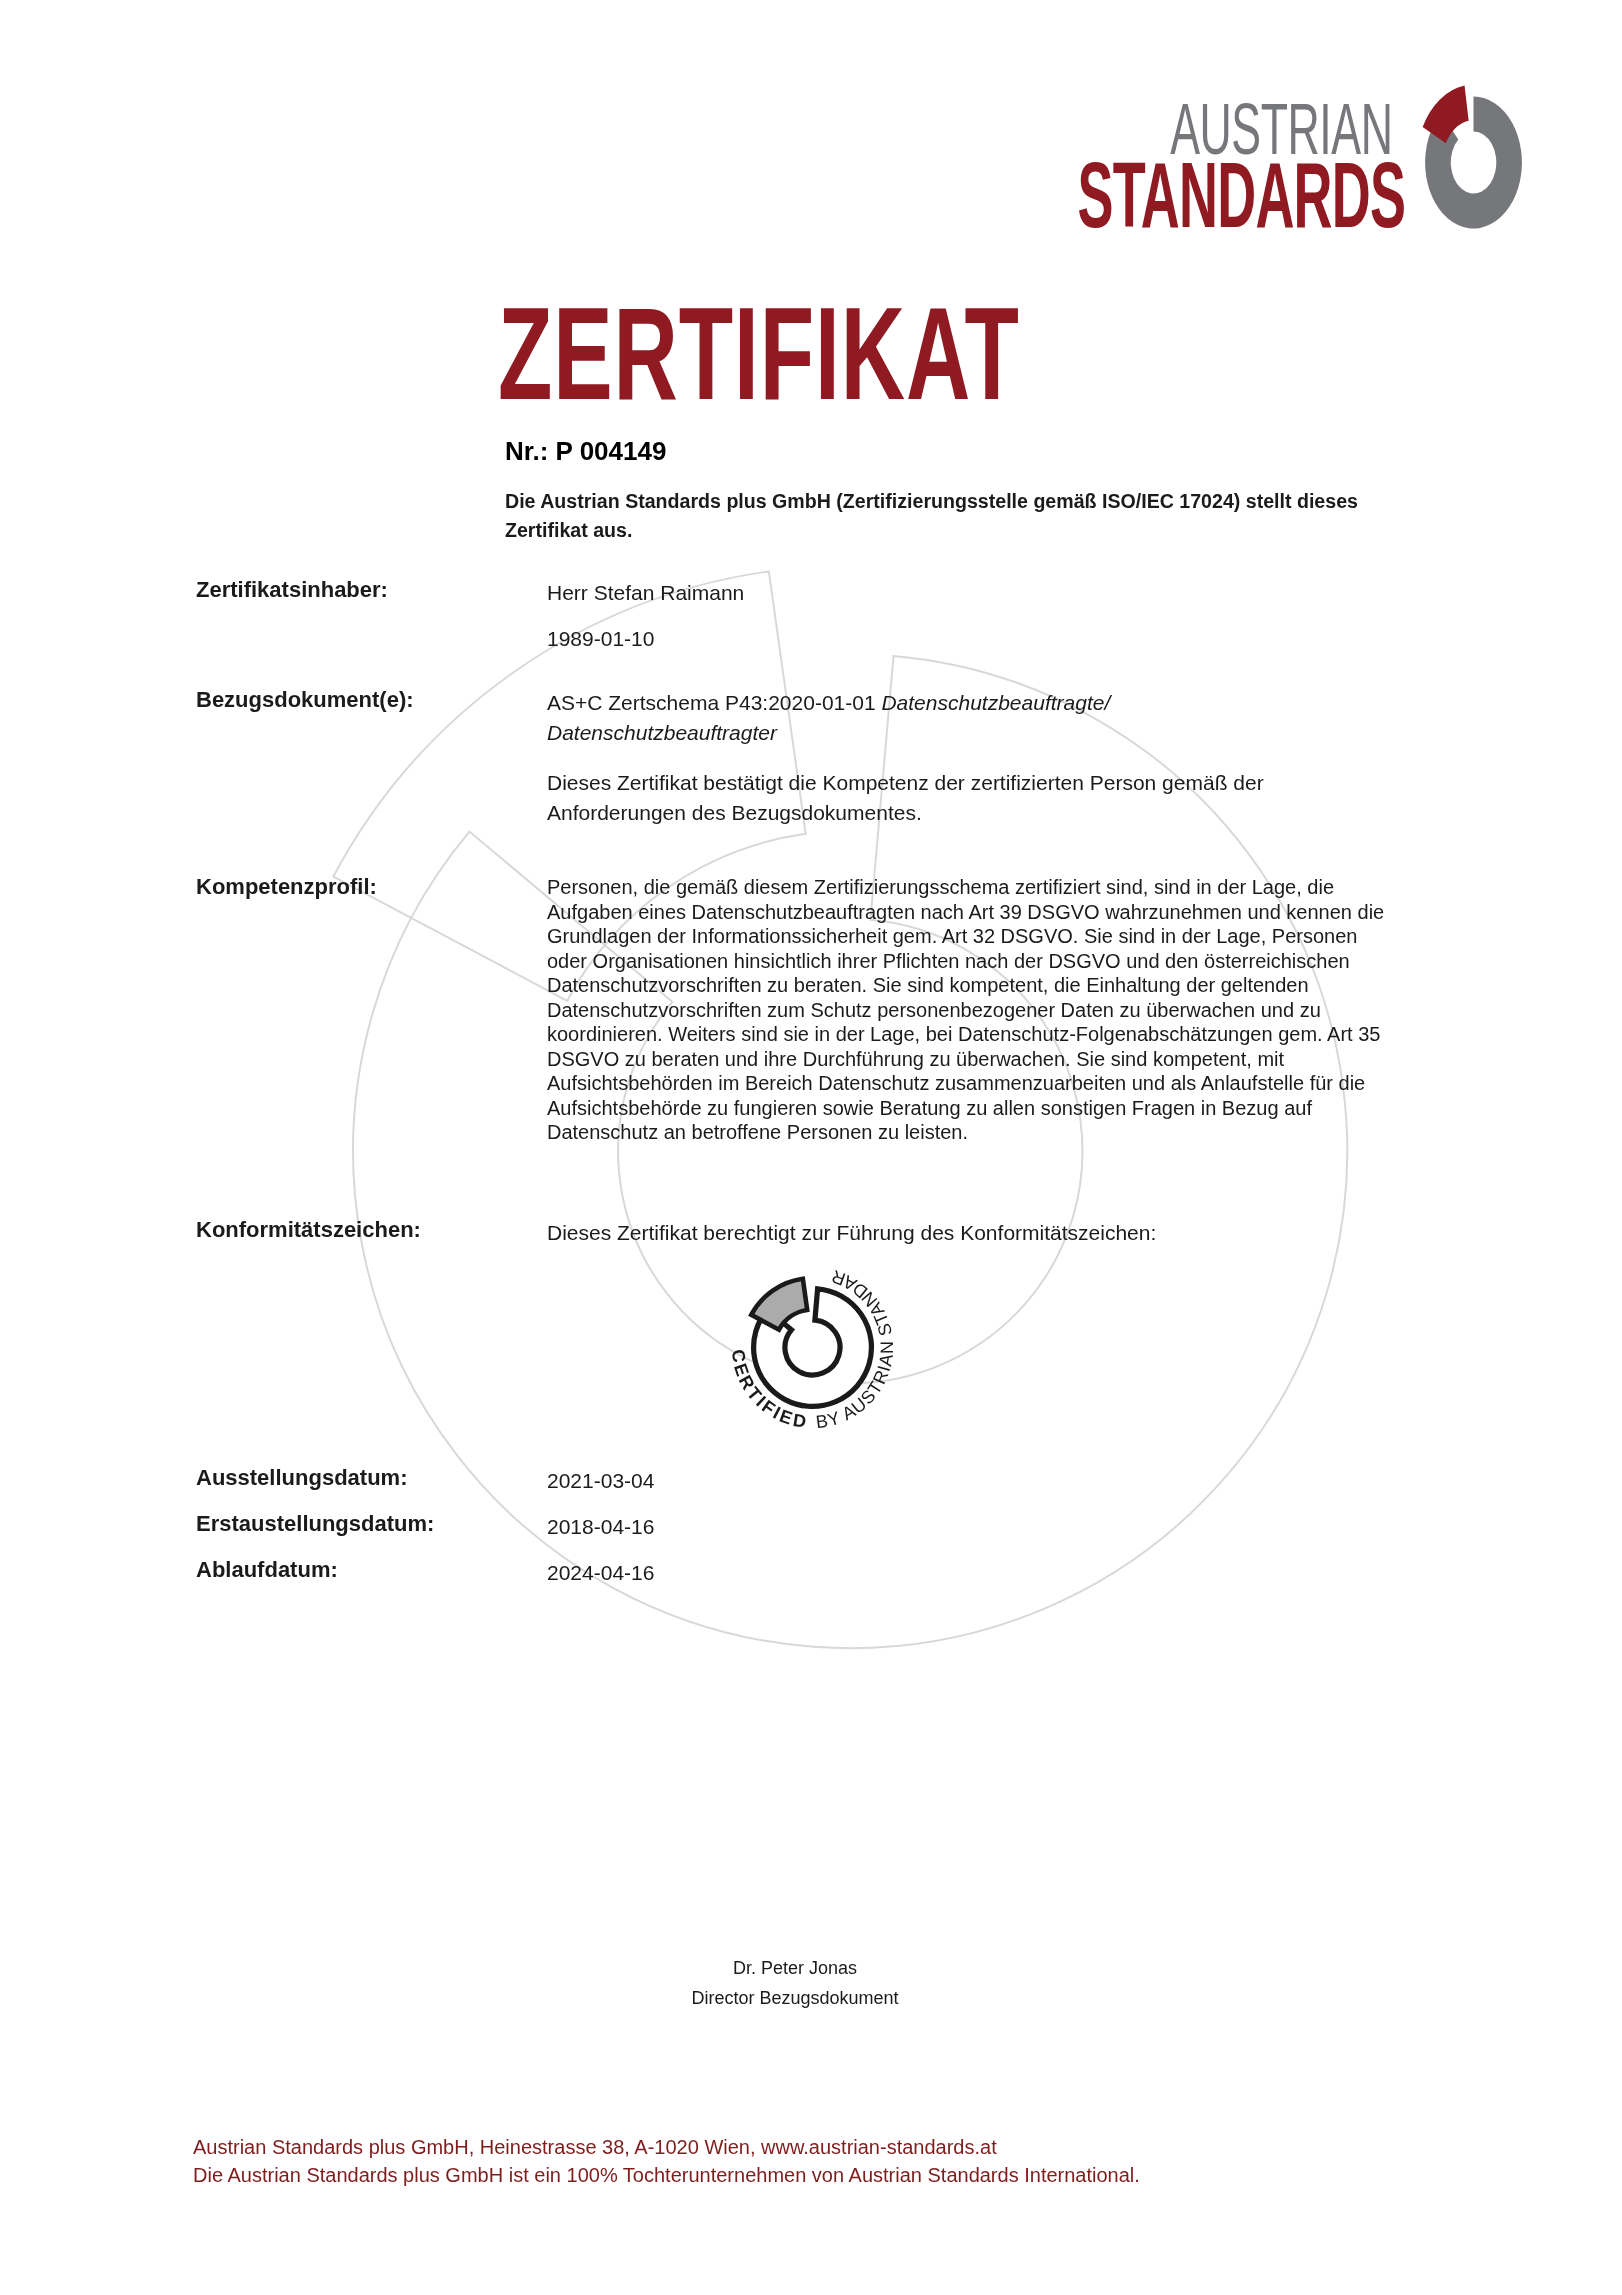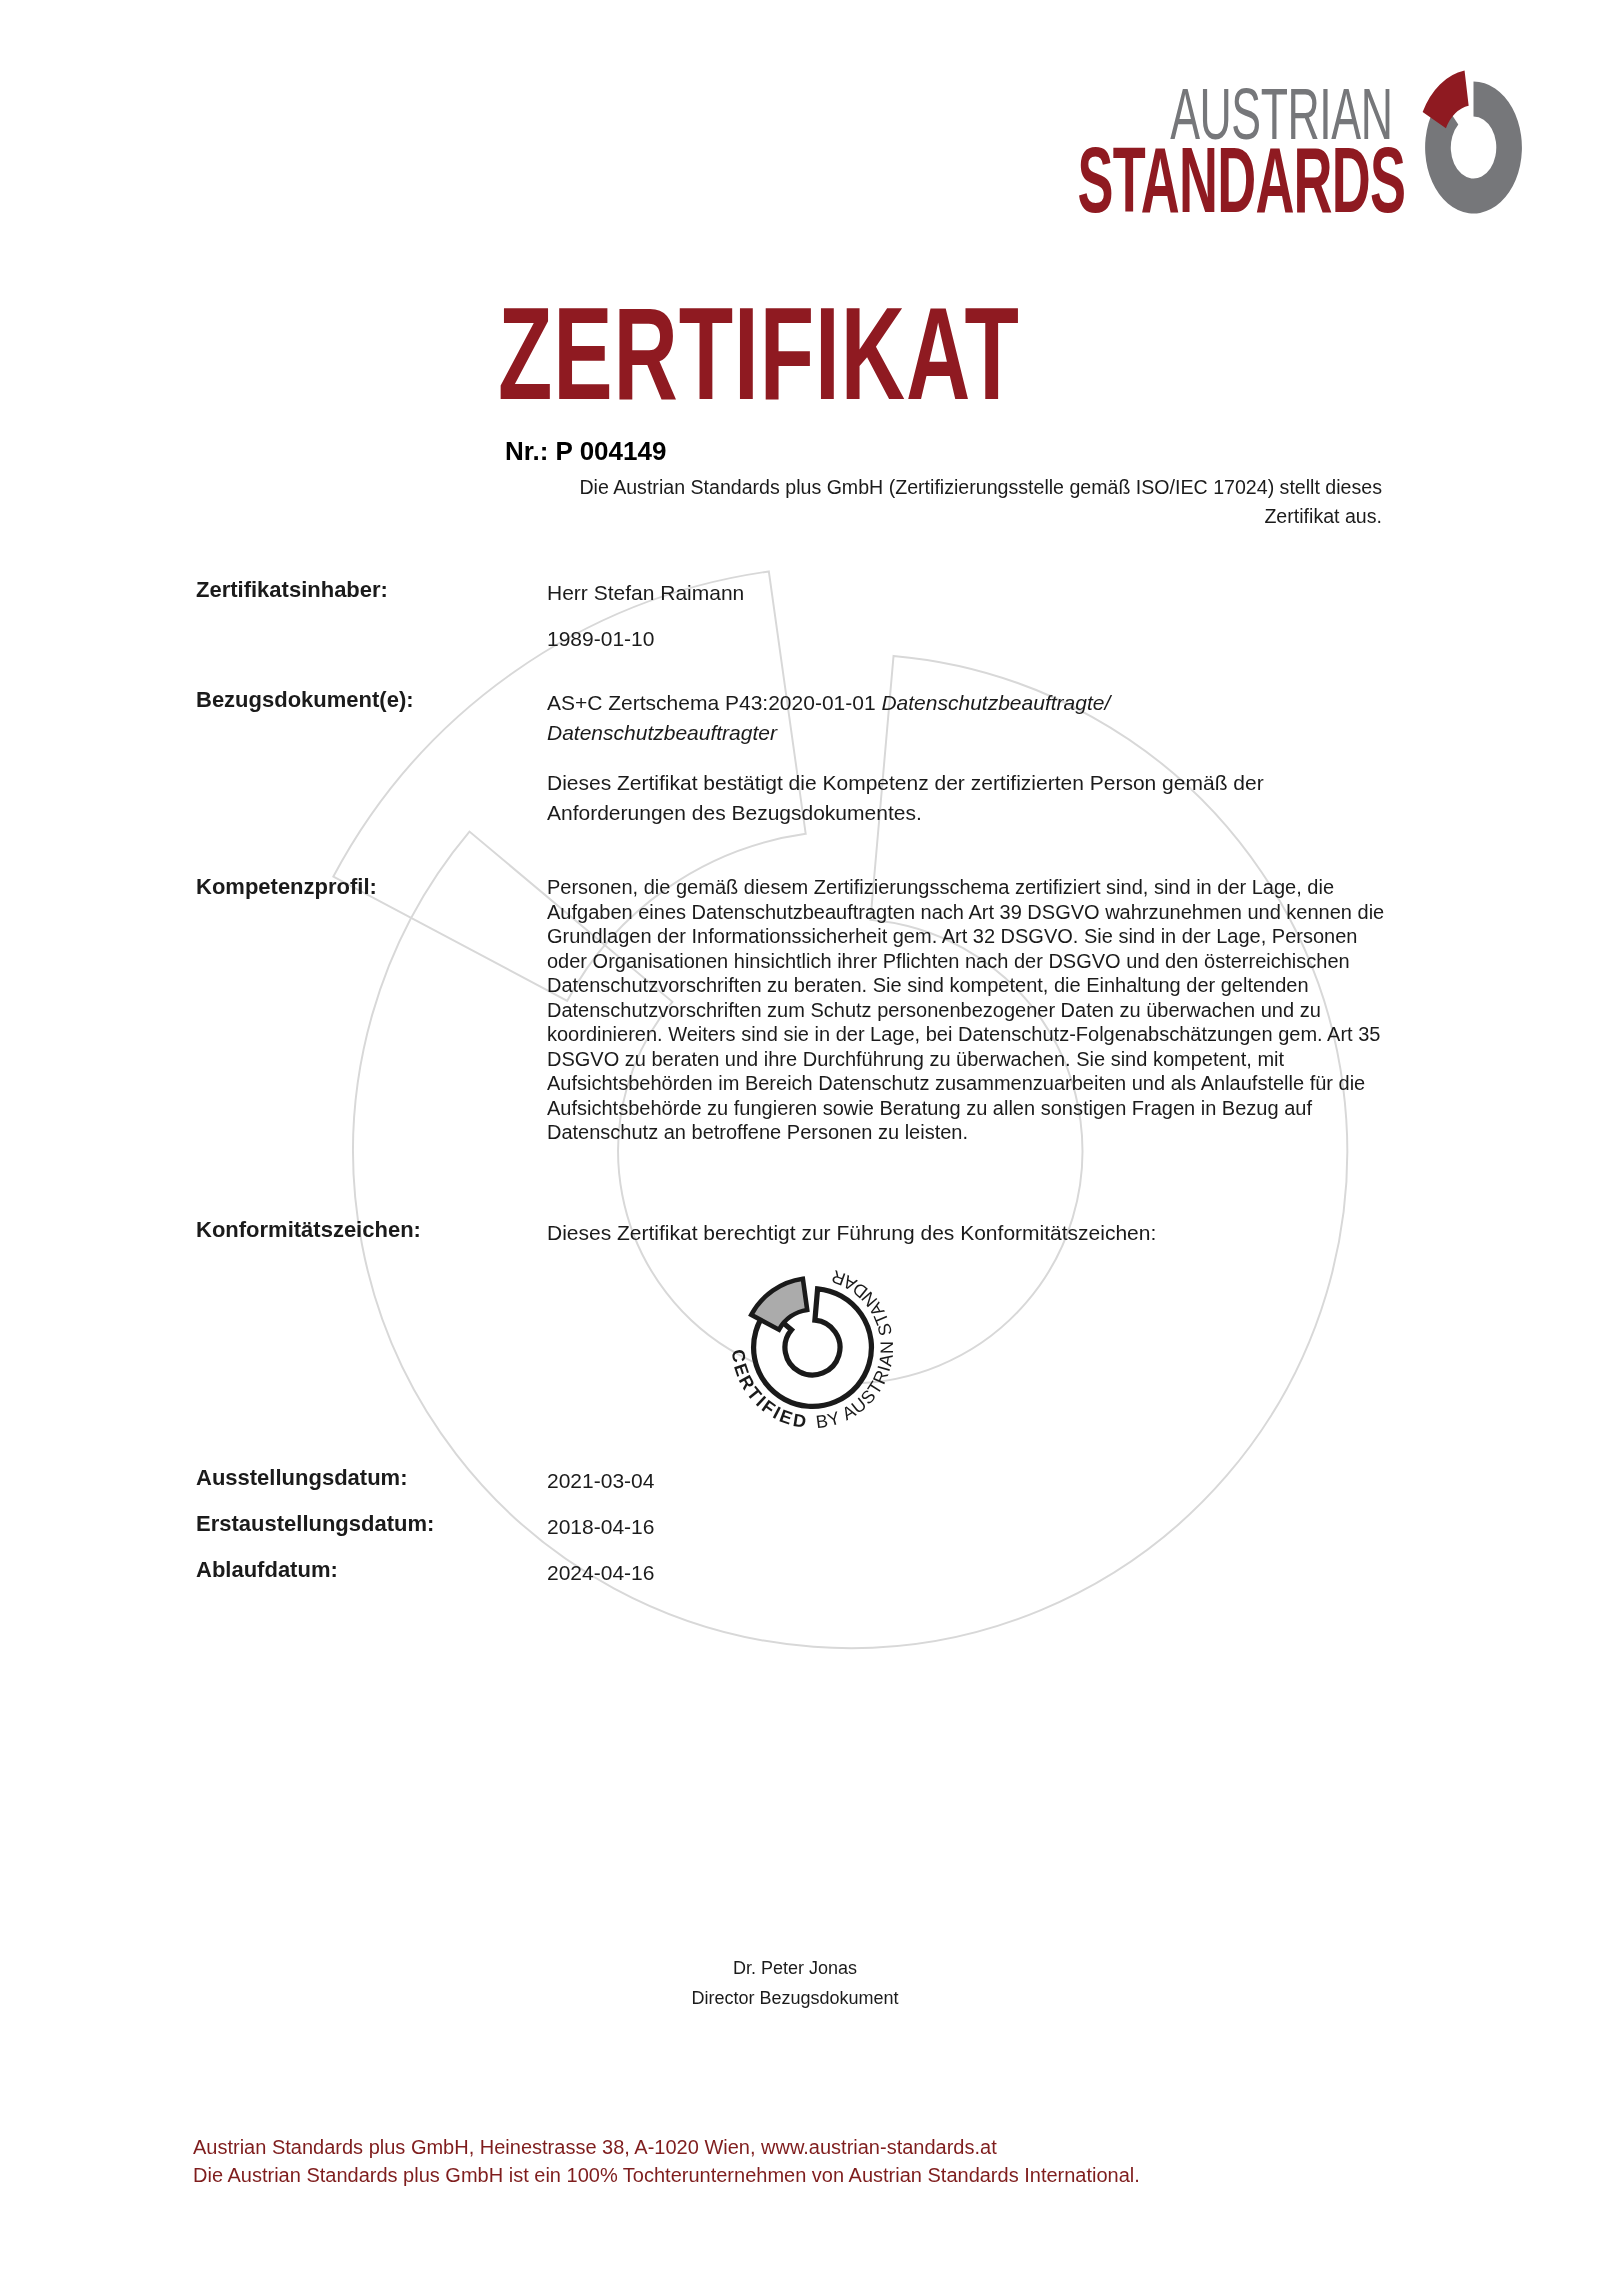--- a/index.html
+++ b/index.html
@@ -5,21 +5,21 @@
   html,body{margin:0;padding:0;}
   body{
     width:1622px;height:2295px;position:relative;overflow:hidden;
     background:#ffffff;color:#1b1b1b;
     font-family:"Liberation Sans", sans-serif;
   }
   
   #watermark{position:absolute;left:0;top:0;z-index:0;}
   .content{position:absolute;left:0;top:0;width:1622px;height:2295px;z-index:1;}
   
-  .logo{position:absolute;left:1040px;top:61px;width:497px;height:177px;}
+  .logo{position:absolute;left:1040px;top:76px;width:497px;height:177px;}
   .logo-austrian{
     position:absolute;right:145px;top:17px;
     font-size:72px;line-height:1;font-weight:400;color:#76777a;
     letter-spacing:-0.7px;transform:scaleX(0.62);transform-origin:100% 0;
     white-space:nowrap;
   }
   .logo-standards{
     position:absolute;right:132px;top:73px;
     font-size:93px;line-height:1;font-weight:700;color:#8f1a21;
     letter-spacing:-1.3px;transform:scaleX(0.58);transform-origin:100% 0;
@@ -27,21 +27,21 @@
   }
   .logo-mark{position:absolute;right:2.6px;top:3.9px;}
   
   .title{
     position:absolute;left:498px;top:288px;
     font-size:131px;line-height:1;font-weight:700;color:#8f1a21;
     letter-spacing:1.3px;transform:scaleX(0.68);transform-origin:0 0;
     white-space:nowrap;
   }
   .cert-no{position:absolute;left:505px;top:436px;font-size:26px;font-weight:700;color:#000000;}
-  .intro{position:absolute;left:505px;top:473px;width:877px;font-size:19.6px;font-weight:400;line-height:29px;text-align:right;}
+  .intro{position:absolute;left:505px;top:487px;width:877px;font-size:19.6px;font-weight:700;line-height:29px;}
   
   .lbl{position:absolute;left:196px;top:0;font-size:22px;font-weight:700;white-space:nowrap;}
   .val{position:absolute;left:507px;top:1.3px;font-size:21px;line-height:30px;width:854px;margin-left:40px;}
   .row{position:absolute;left:0;width:1622px;}
   .row-holder{top:577px;}
   .row-birth{top:623px;}
   .row-ref{top:687px;}
   .row-note{top:767px;}
   .row-komp{top:874px;}
   .row-komp .val{font-size:20px;line-height:24.5px;}

